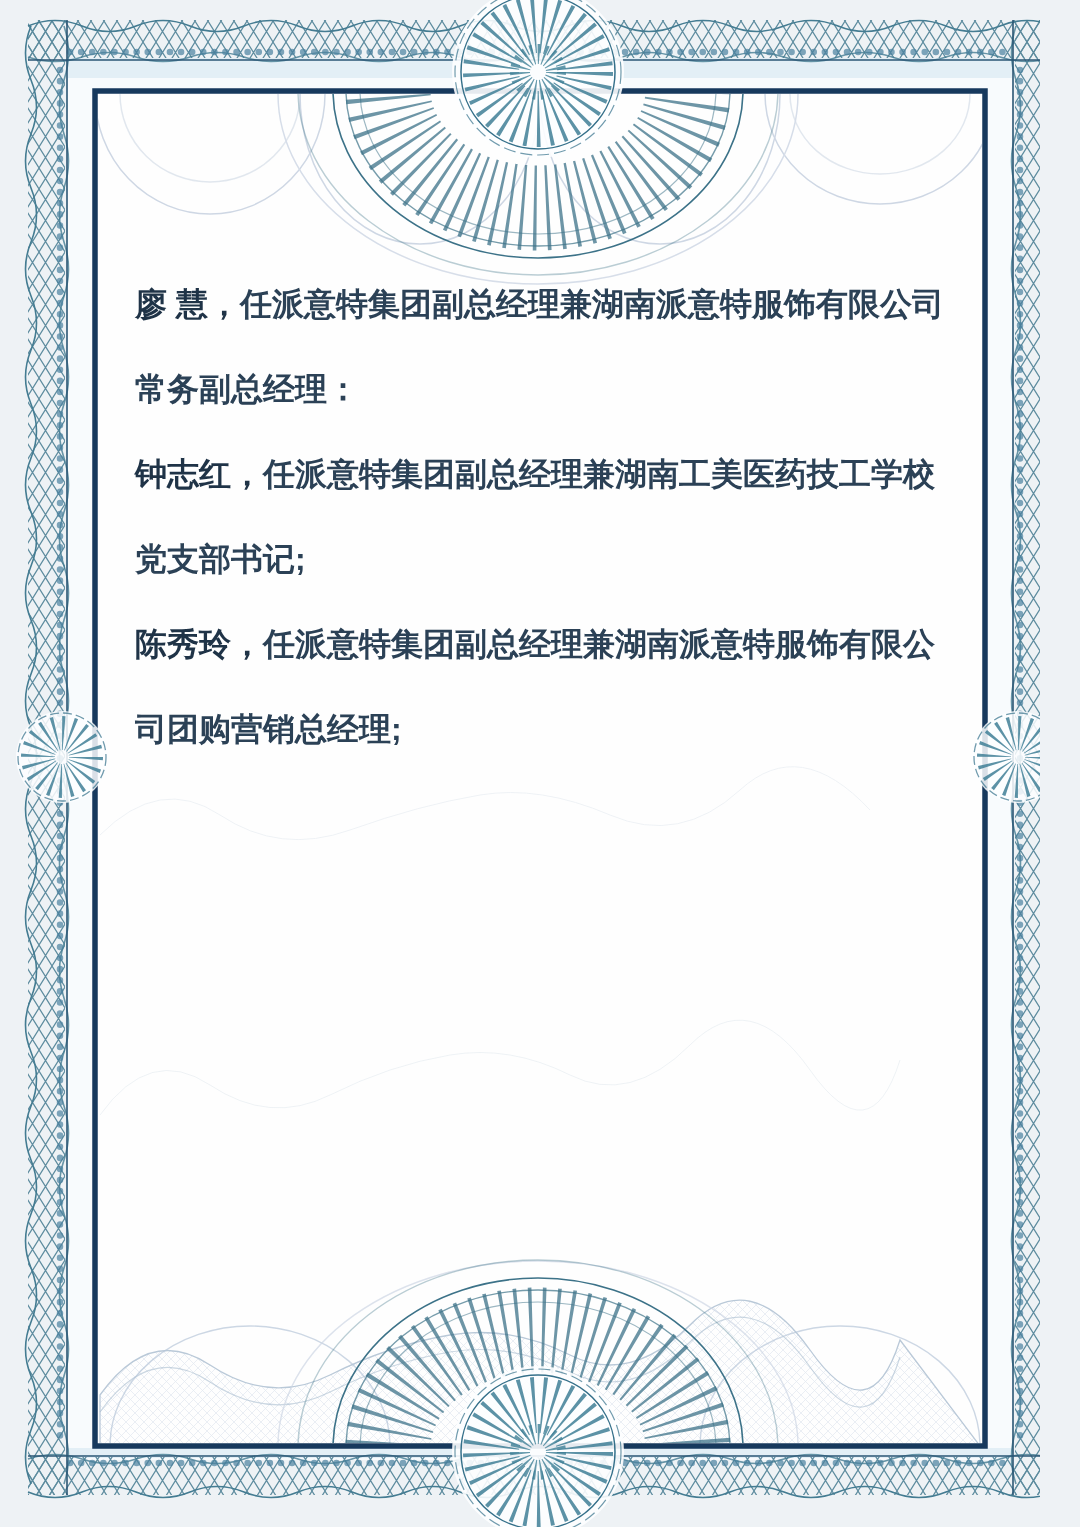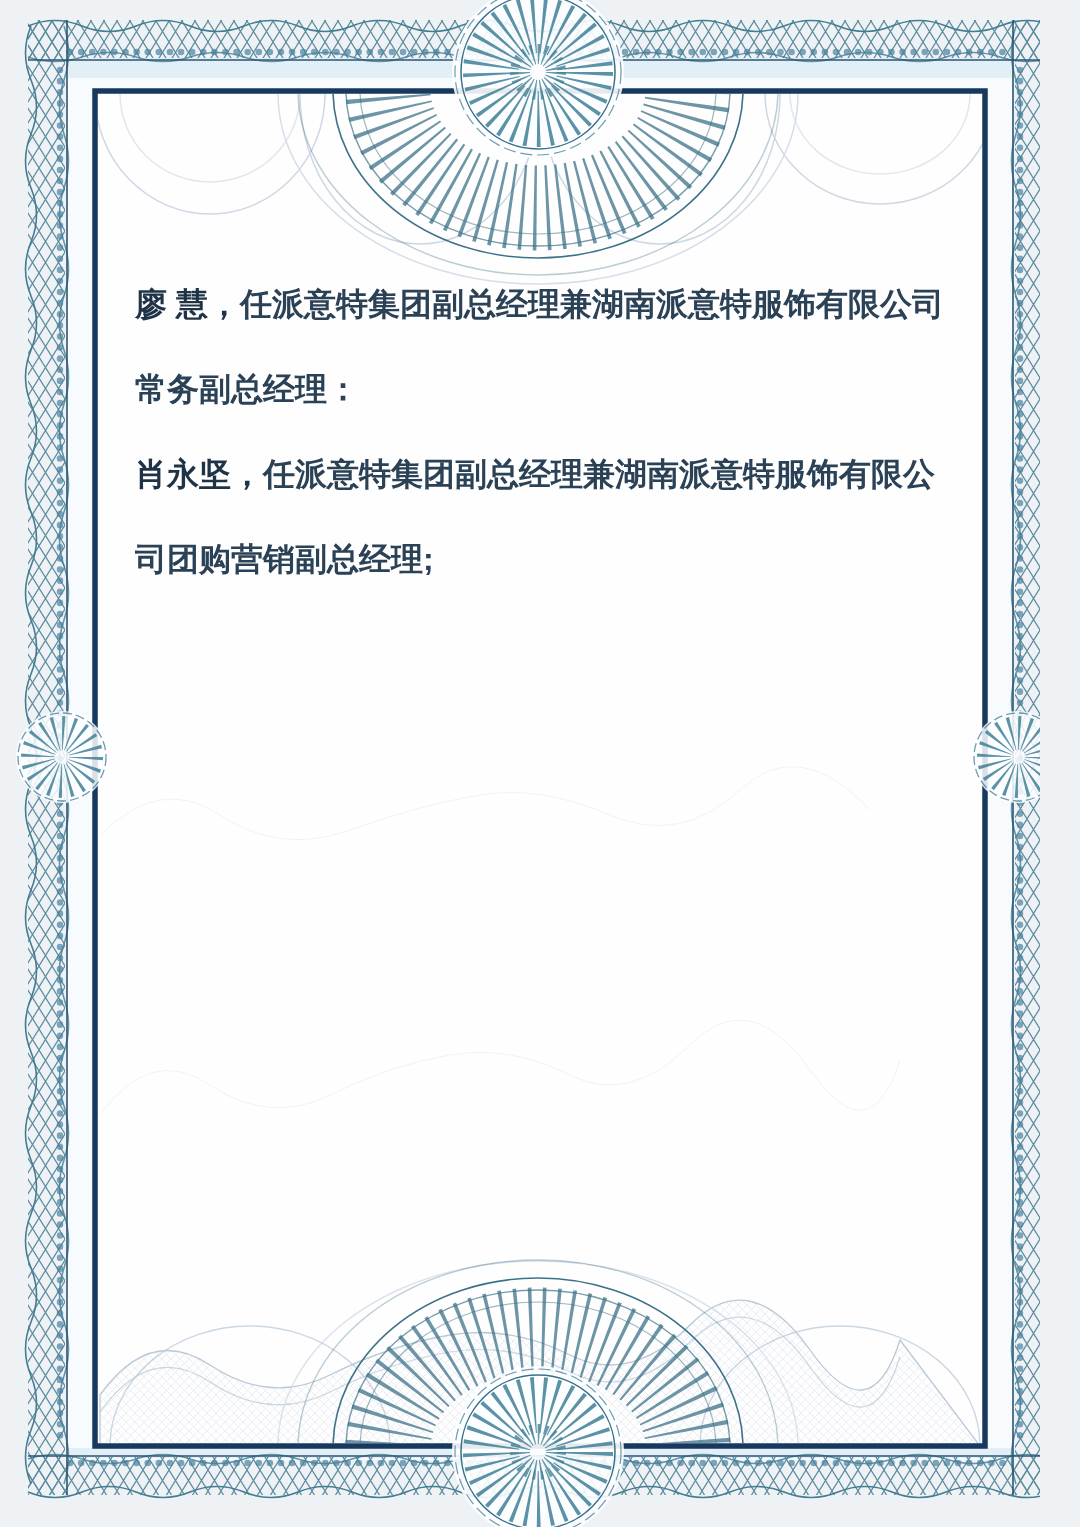--- a/index.html
+++ b/index.html
@@ -141,16 +141,17 @@
     </g>
     <g>
       <circle cx="1018" cy="757" r="46" fill="#fdfeff" opacity="0.85"></circle>
       <circle cx="1018" cy="757" r="24" fill="none" stroke="#3f7f96" stroke-width="34" stroke-dasharray="2 5.5" opacity="0.85"></circle>
       <circle cx="1018" cy="757" r="44" fill="none" stroke="#35708a" stroke-width="1.3" stroke-dasharray="9 4" opacity="0.7"></circle>
     </g>
   </svg>
 
   <div class="textblock">
     <p class="para"><span class="nm">廖 慧，</span><span>任派意特集团副总经理兼湖南派意特服饰有限公司常务副总经理：</span></p>
-    <p class="para"><span class="nm">肖永坚，</span><span>任派意特集团副总经理兼湖南派意特服饰有限公司团购营销副总经理;</span></p>
+    <p class="para"><span class="nm">钟志红，</span><span>任派意特集团副总经理兼湖南工美医药技工学校党支部书记;</span></p>
+    <p class="para"><span class="nm">陈秀玲，</span><span>任派意特集团副总经理兼湖南派意特服饰有限公司团购营销总经理;</span></p>
   </div>
 
 </div>
 
 </body></html>

